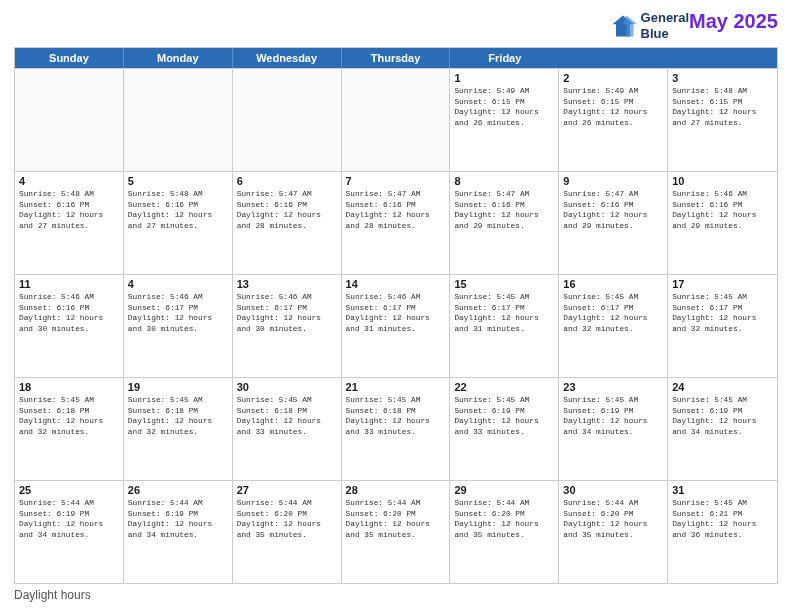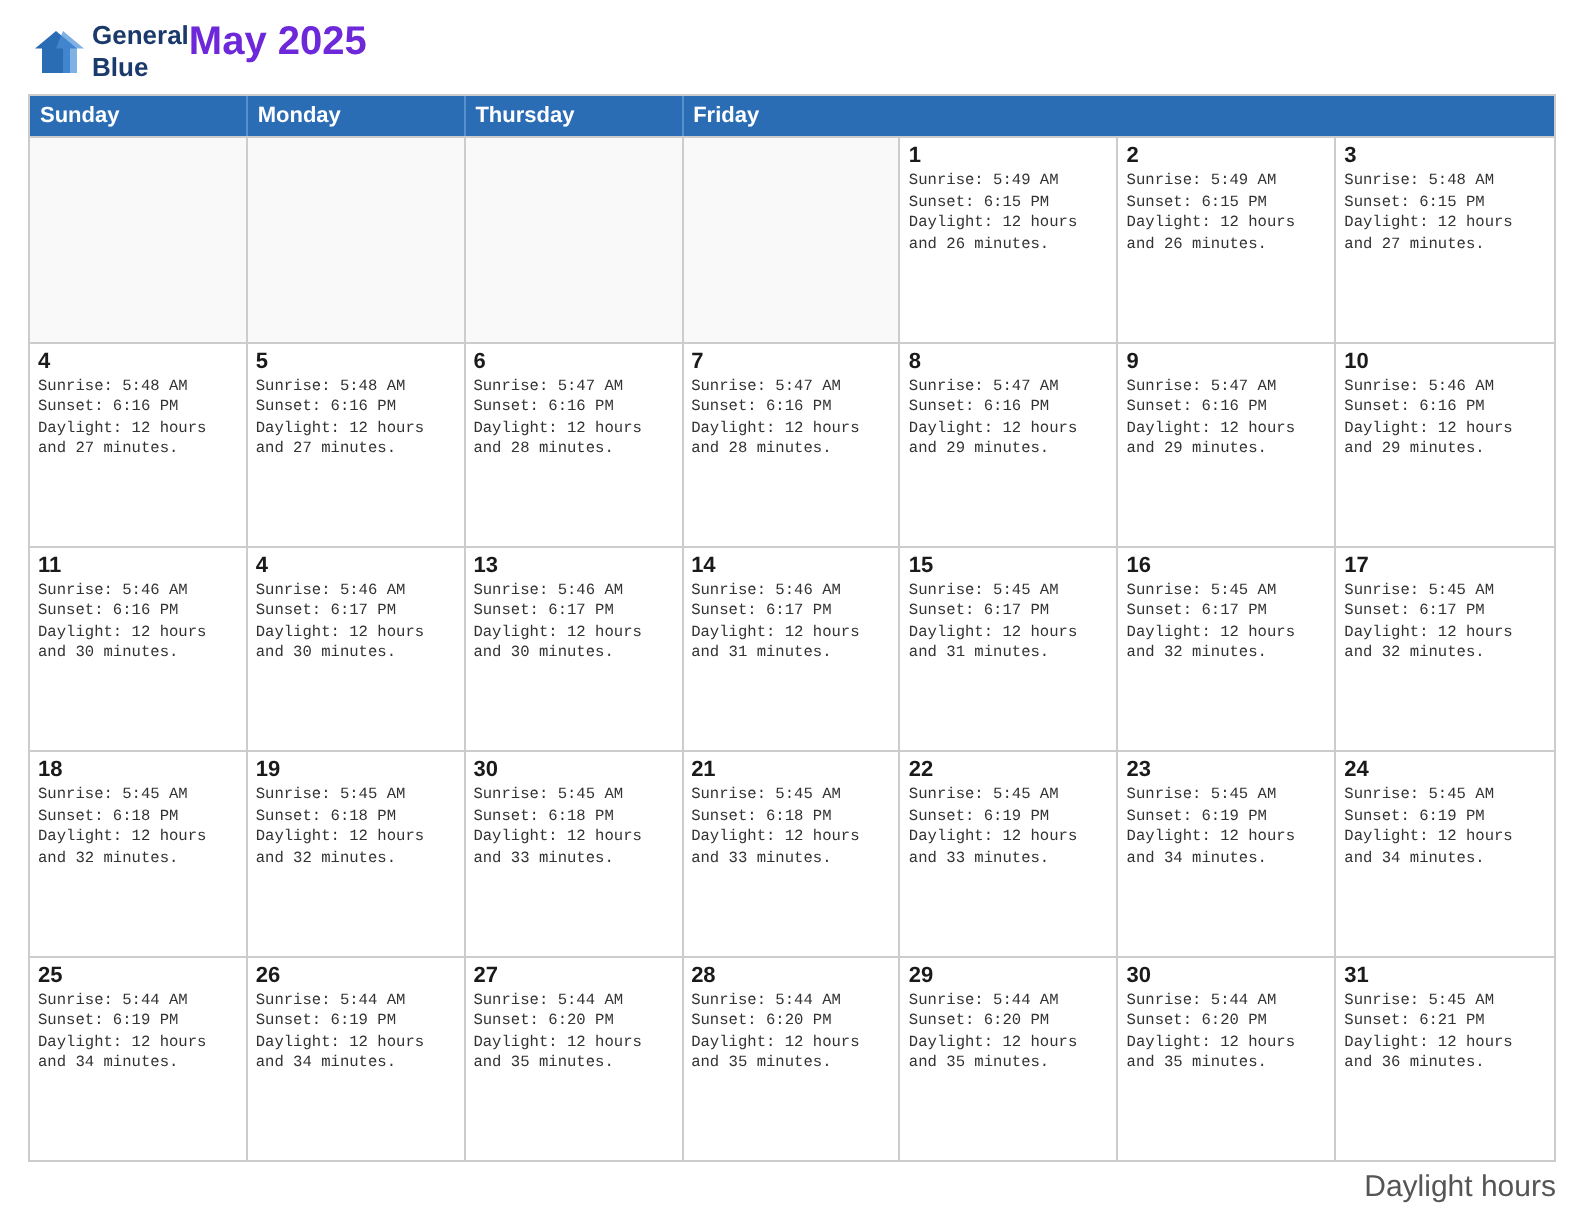--- a/index.html
+++ b/index.html
@@ -13,21 +13,21 @@
     .page {
       width: 792px;
       height: 612px;
       padding: 10px 14px;
       display: flex;
       flex-direction: column;
     }
     .header {
       display: flex;
       align-items: flex-start;
-      justify-content: flex-start;
+      justify-content: flex-end;
       margin-bottom: 6px;
     }
     .logo {
       display: flex;
       align-items: center;
       gap: 4px;
     }
     .logo-text {
       font-size: 13px;
       font-weight: bold;
@@ -59,21 +59,21 @@
     .cal-header {
       display: grid;
       grid-template-columns: repeat(7, 1fr);
       background: #2a6db5;
     }
     .cal-header-cell {
       color: #fff;
       font-size: 11px;
       font-weight: bold;
       padding: 4px 5px;
-      text-align: left;
+      text-align: center;
       border-right: 1px solid #5592cc;
     }
     .cal-header-cell:last-child { border-right: none; }
     .cal-body {
       flex: 1;
       display: flex;
       flex-direction: column;
     }
     .cal-row {
       display: grid;
@@ -98,23 +98,23 @@
       color: #1a1a1a;
       margin-bottom: 2px;
     }
     .cell-text {
       font-size: 7.8px;
       color: #333;
       line-height: 1.35;
       font-family: Liberation Mono, monospace;
     }
     .footer-note {
-      font-size: 15px;
+      font-size: 12px;
       color: #555;
-      text-align: right;
+      text-align: left;
       margin-top: 4px;
     }
   </style>
 </head>
 <body>
 
 <div class="page">
   <div class="header">
     <div class="logo">
       <svg class="logo-icon" viewBox="0 0 32 32">
@@ -129,20 +129,21 @@
     </div>
     <div class="title-block">
       <div class="main-title">May 2025</div>
     </div>
   </div>
 
   <div class="calendar">
     <div class="cal-header">
     <div class="cal-header-cell">Sunday</div>
         <div class="cal-header-cell">Monday</div>
+        <div class="cal-header-cell">Wednesday</div>
         <div class="cal-header-cell">Thursday</div>
         <div class="cal-header-cell">Friday</div>
       </div>
     <div class="cal-body">
     <div class="cal-row">
           <div class="cal-cell empty"></div>
           <div class="cal-cell empty"></div>
           <div class="cal-cell empty"></div>
           <div class="cal-cell empty"></div>
           <div class="cal-cell">

